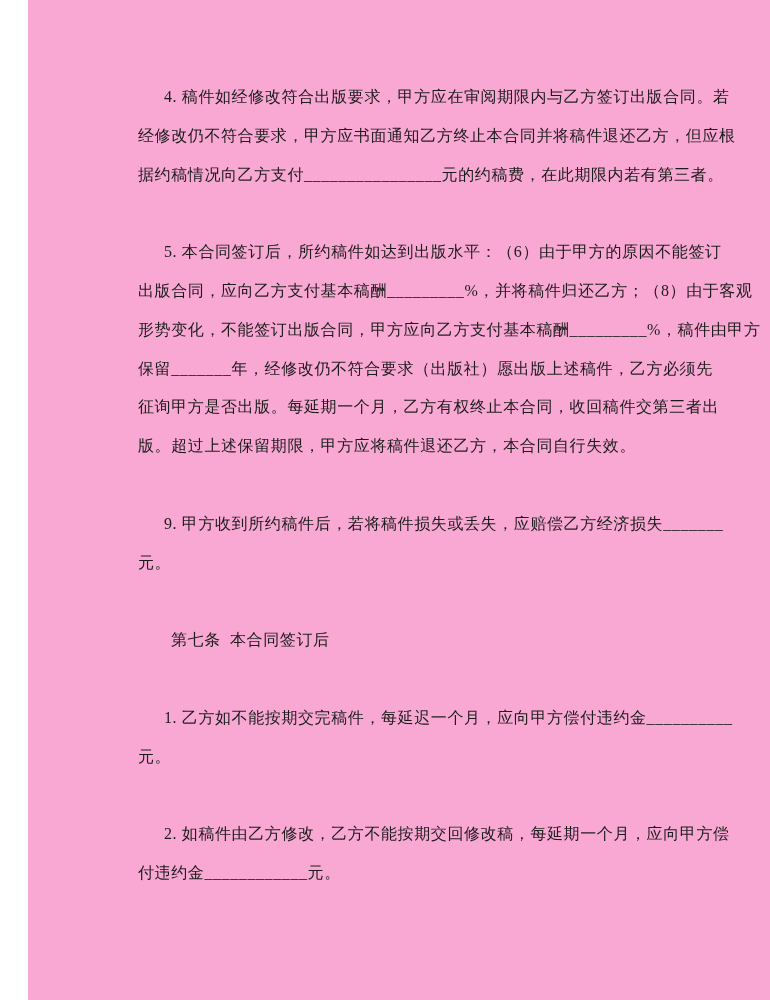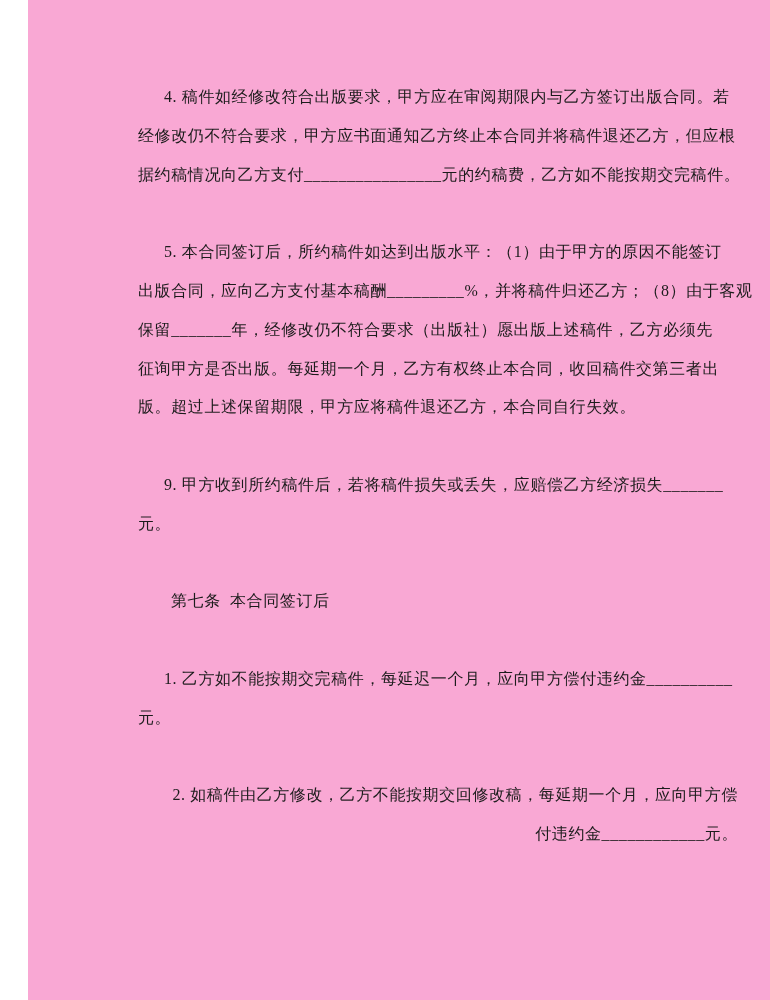--- a/index.html
+++ b/index.html
@@ -17,21 +17,20 @@
     overflow: hidden;
     font-family: "Liberation Serif", "DejaVu Serif", serif;
     color: #1c1c1c;
     margin-left: 28px;
   }
   .block {
     margin: 0 0 38.8px 0;
   }
   .block:last-child {
     margin-bottom: 0;
-    text-align: right;
   }
   .line {
     font-size: 16px;
     line-height: 38.8px;
     letter-spacing: 0.6px;
     white-space: pre;
     color: #1c1c1c;
   }
   .block .line:first-child {
     padding-left: 26px;
@@ -41,25 +40,26 @@
   }
 </style>
 </head>
 <body>
 
 <div class="page">
   <div>
       <div class="block">
         <div class="line">4. 稿件如经修改符合出版要求，甲方应在审阅期限内与乙方签订出版合同。若</div>
         <div class="line">经修改仍不符合要求，甲方应书面通知乙方终止本合同并将稿件退还乙方，但应根</div>
-        <div class="line">据约稿情况向乙方支付________________元的约稿费，乙方如不能按期交完稿件。</div>
+        <div class="line">据约稿情况向乙方支付________________元的约稿费，在此期限内若有第三者。</div>
       </div>
       <div class="block">
-        <div class="line">5. 本合同签订后，所约稿件如达到出版水平：（1）由于甲方的原因不能签订</div>
+        <div class="line">5. 本合同签订后，所约稿件如达到出版水平：（6）由于甲方的原因不能签订</div>
         <div class="line">出版合同，应向乙方支付基本稿酬_________%，并将稿件归还乙方；（8）由于客观</div>
+        <div class="line">形势变化，不能签订出版合同，甲方应向乙方支付基本稿酬_________%，稿件由甲方</div>
         <div class="line">保留_______年，经修改仍不符合要求（出版社）愿出版上述稿件，乙方必须先</div>
         <div class="line">征询甲方是否出版。每延期一个月，乙方有权终止本合同，收回稿件交第三者出</div>
         <div class="line">版。超过上述保留期限，甲方应将稿件退还乙方，本合同自行失效。</div>
       </div>
       <div class="block">
         <div class="line">9. 甲方收到所约稿件后，若将稿件损失或丢失，应赔偿乙方经济损失_______</div>
         <div class="line">元。</div>
       </div>
       <div class="block heading">
         <div class="line">第七条  本合同签订后</div>

